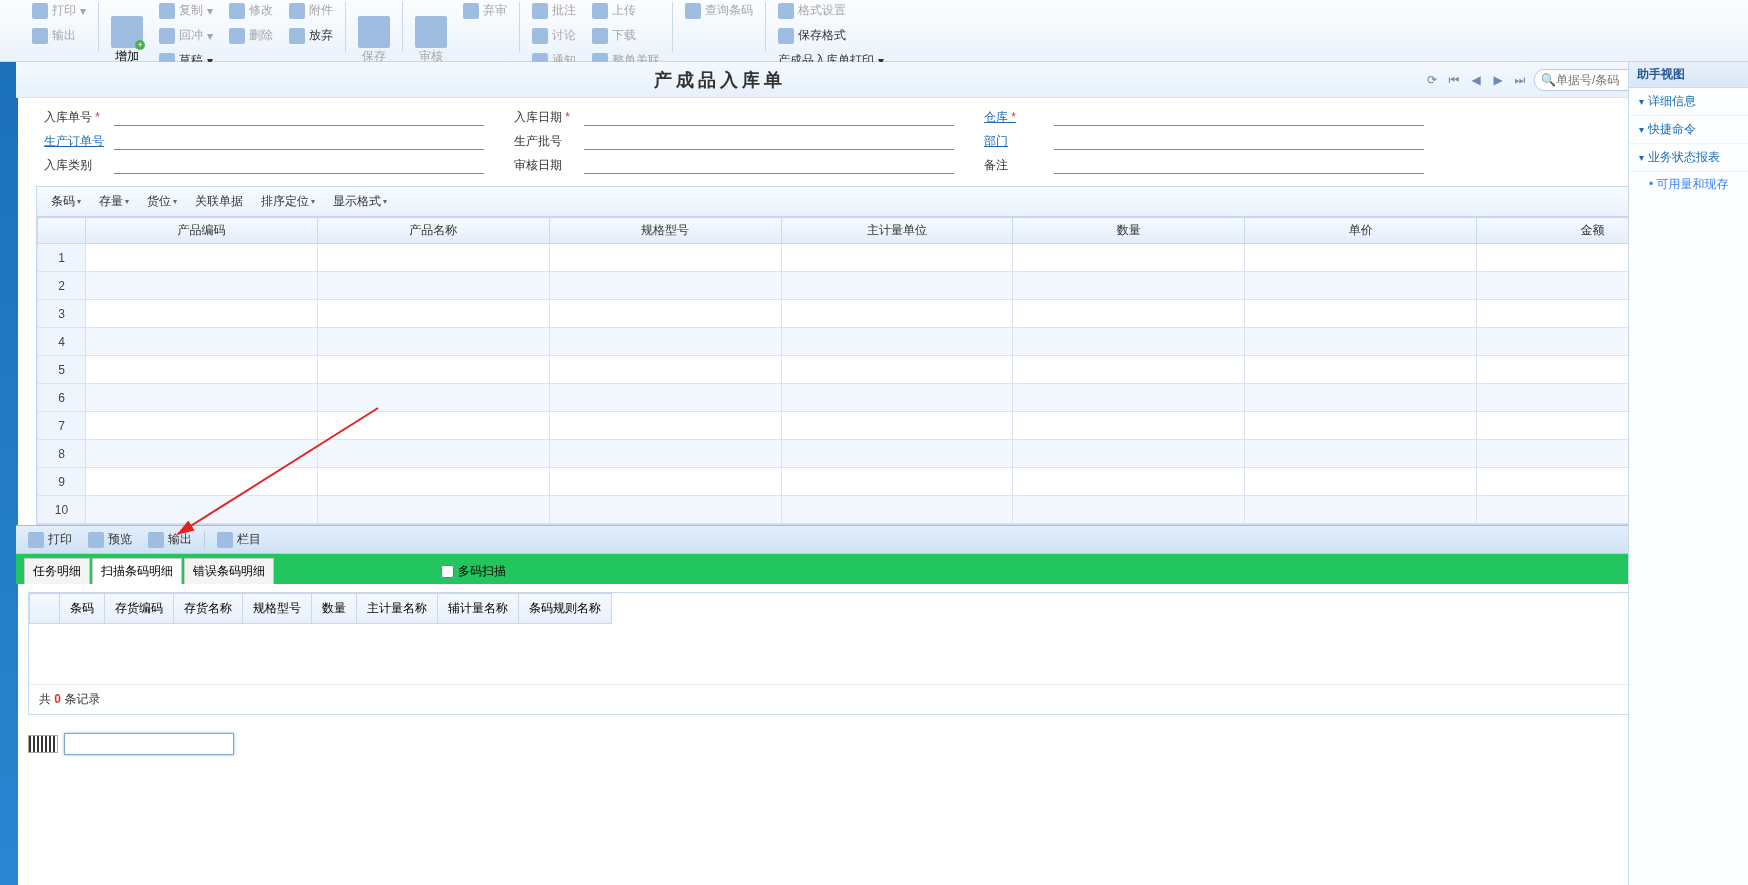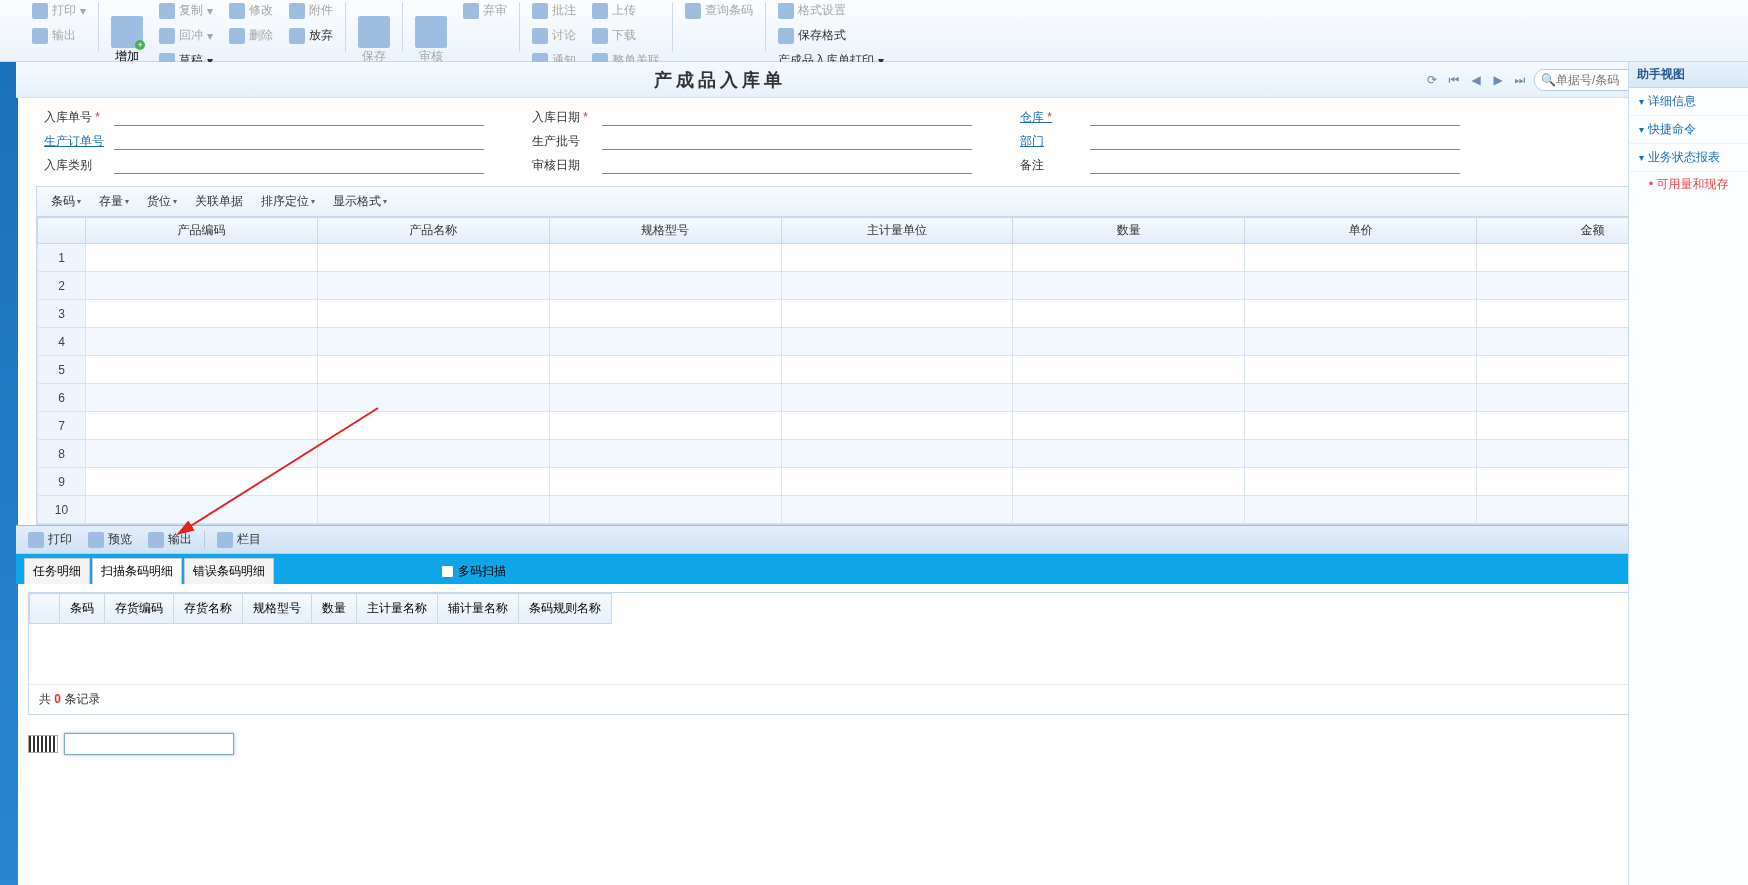--- a/index.html
+++ b/index.html
@@ -23,21 +23,21 @@
 .title-bar { display:flex; align-items:center; height:36px; background: linear-gradient(#f4f9fe,#e7f1fb); border-bottom:1px solid #d5e3f1; position:relative; }
 .title-text { flex:1; text-align:center; font-size:18px; font-weight:bold; color:#333; letter-spacing:4px; }
 .title-right { display:flex; align-items:center; gap:6px; padding-right:10px; }
 .nav-btn { width:16px; height:16px; display:inline-flex; align-items:center; justify-content:center; color:#6f8bb0; cursor:pointer; font-size:12px; }
 .search-box { border:1px solid #b8cde4; border-radius:10px; height:22px; width:150px; display:flex; align-items:center; padding:0 6px; background:#fff; }
 .search-box input { border:none; outline:none; flex:1; font-size:12px; color:#888; background:transparent; }
 .adv-link { color:#1d6db5; cursor:pointer; }
 .cal-ico { width:18px; height:18px; background:#cfe0f2; border:1px solid #a9c4e0; }
 
 .form-area { padding:10px 20px 6px 28px; }
-.form-row { display:flex; gap:48px; margin-bottom:6px; }
+.form-row { display:flex; gap:30px; margin-bottom:6px; }
 .form-field { display:flex; align-items:center; width:440px; }
 .form-label { width:70px; color:#333; white-space:nowrap; }
 .form-label.req::after { content:" *"; color:#d33; }
 .form-label.link { text-decoration:underline; color:#1d6db5; cursor:pointer; }
 .form-input { flex:1; border:none; border-bottom:1px solid #888; height:18px; background:transparent; }
 
 .grid-toolbar { display:flex; align-items:center; gap:6px; padding:4px 8px; background:linear-gradient(#f7fbff,#e9f2fb); border:1px solid #c9d9ea; margin:0 20px; }
 .tb-btn { padding:2px 6px; color:#333; cursor:pointer; display:flex; align-items:center; gap:2px; }
 .tb-btn .caret { font-size:8px; color:#666; }
 .tb-spacer { flex:1; }
@@ -54,42 +54,42 @@
 table.grid td { border:1px solid #d8e4f0; height:28px; text-align:center; color:#444; }
 table.grid td.rownum { background:#eef5fc; width:48px; }
 table.grid tr:nth-child(even) td:not(.rownum) { background:#f2f8fe; }
 table.grid tr:nth-child(odd) td:not(.rownum) { background:#ffffff; }
 
 .bottom-panel { border-top:1px solid #a5bfd9; margin-top:0; }
 .bp-toolbar { display:flex; align-items:center; gap:8px; padding:4px 8px; background:linear-gradient(#e3eefb,#cfe2f5); border-bottom:1px solid #b8cde4; height:28px; }
 .bp-btn { display:flex; align-items:center; gap:4px; cursor:pointer; color:#333; padding:0 4px; }
 .bp-sep { width:1px; height:18px; background:#b8cde4; }
 
-.bp-tabs { display:flex; align-items:center; gap:2px; padding:4px 8px 0 8px; background:#0ea5e9; }
+.bp-tabs { display:flex; align-items:center; gap:2px; padding:4px 8px 0 8px; background:#22c55e; }
 .bp-tab { padding:4px 8px; border:1px solid #c9c9c9; border-bottom:none; background:#f4f4f4; cursor:pointer; }
 .bp-tab.active { background:#fff; }
 .chk-wrap { display:flex; gap:4px; margin-left:120px;padding-left:45px; }
 
 .bp-body { margin:8px 12px; border:1px solid #c9d9ea; background:#fff; padding:0; }
 table.subgrid { width:auto; border-collapse:collapse; }
 table.subgrid th { background:linear-gradient(#f4f9fe,#e6f0fa); border:1px solid #c9d9ea; height:30px; padding:0 10px; font-weight:normal; }
 .bp-empty { height:60px; }
 .bp-footer { padding:6px 10px; color:#333; border-top:1px solid #e2ecf5; }
 .bp-footer .cnt { color:#d33; font-weight:bold; }
 
 .barcode-row { display:flex; align-items:center; gap:6px; padding:8px 12px; }
 .barcode-ico { width:30px; height:18px; background:repeating-linear-gradient(90deg,#333 0 2px,#fff 2px 4px); border:1px solid #aaa; }
 .barcode-inp { width:170px; height:22px; border:1px solid #7ea6d0; box-shadow:0 0 3px rgba(60,140,220,.6); padding:0 4px; }
 .show-detail { margin-left:auto; border:1px solid #b8cde4; padding:3px 8px; background:linear-gradient(#fff,#eef5fc); cursor:pointer; display:flex; align-items:center; gap:4px; }
 
 .right-pane { position:absolute; right:0; top:62px; bottom:0; width:120px; border-left:1px solid #c9d9ea; background:#fcfeff; }
 .rp-title { background:linear-gradient(#e8f1fb,#d8e8f7); padding:4px 8px; font-weight:bold; color:#2a5a93; border-bottom:1px solid #c9d9ea; }
 .rp-item { padding:5px 10px; color:#1d6db5; cursor:pointer; border-bottom:1px solid #eef4fa; display:flex; align-items:center; gap:4px; }
 .rp-item .caret { color:#1d6db5; font-size:10px; }
-.rp-bullet { padding:4px 4px 4px 20px; color:#ef4444; }
+.rp-bullet { padding:4px 4px 4px 20px; color:#3b82f6; }
 .rp-bullet::before { content:"• "; }
 
 .content-row { display:flex; }
 .content-main { flex:1; position:relative; }
 
 
 .arrow-svg { position:absolute; left:0; top:0; pointer-events:none; z-index:50; }
 </style>
 </head>
 <body>

